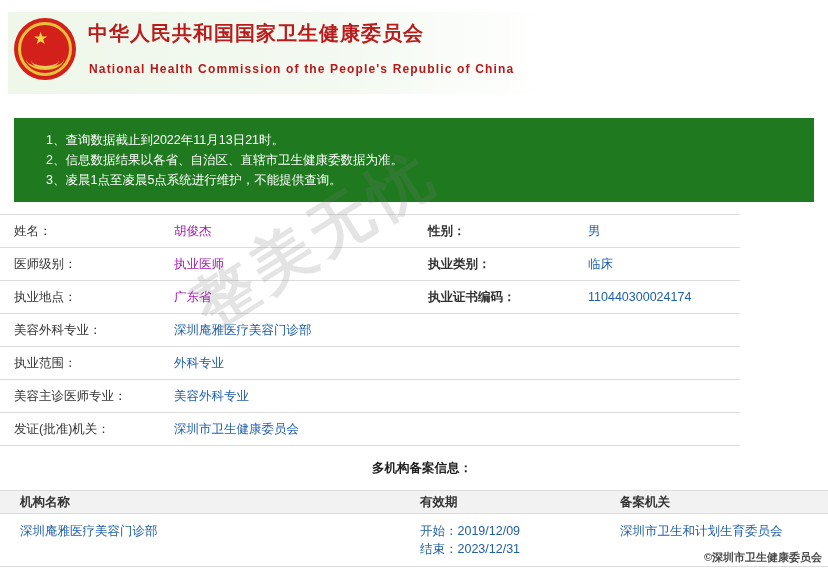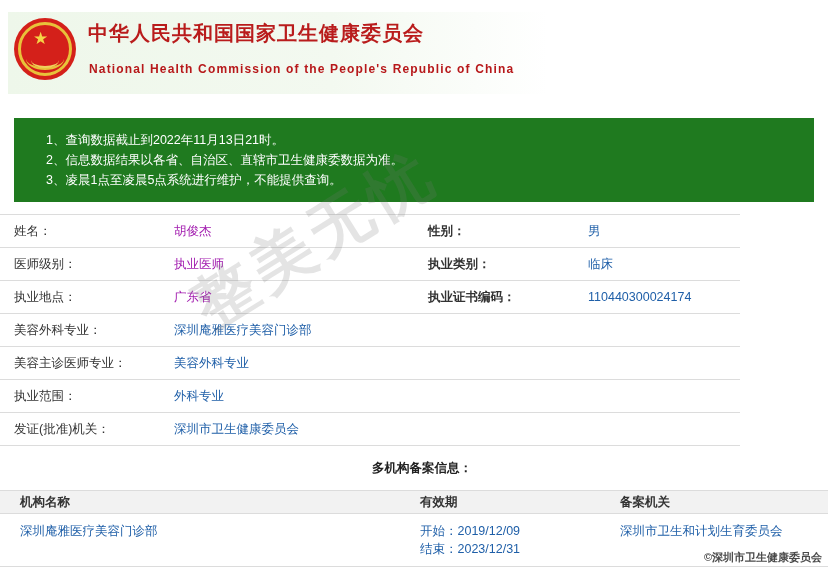--- a/index.html
+++ b/index.html
@@ -243,26 +243,26 @@
       <td class="lbl">执业地点：</td>
       <td class="val">广东省</td>
       <td class="lbl2">执业证书编码：</td>
       <td class="val2">110440300024174</td>
     </tr>
     <tr>
       <td class="lbl">美容外科专业：</td>
       <td class="val-wide" colspan="3">深圳庵雅医疗美容门诊部</td>
     </tr>
     <tr>
+      <td class="lbl">执业范围：</td>
+      <td class="val-wide" colspan="3">外科专业</td>
+    </tr>
+    <tr>
       <td class="lbl">美容主诊医师专业：</td>
       <td class="val-wide" colspan="3">美容外科专业</td>
-    </tr>
-    <tr>
-      <td class="lbl">执业范围：</td>
-      <td class="val-wide" colspan="3">外科专业</td>
     </tr>
     <tr>
       <td class="lbl">发证(批准)机关：</td>
       <td class="val-wide" colspan="3">深圳市卫生健康委员会</td>
     </tr>
   </tbody>
     </table>
 
   <div class="section-title">多机构备案信息：</div>
 

